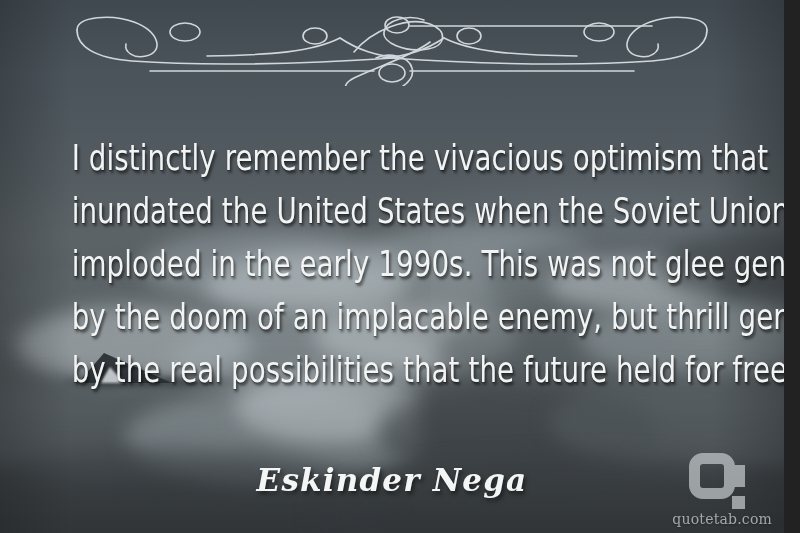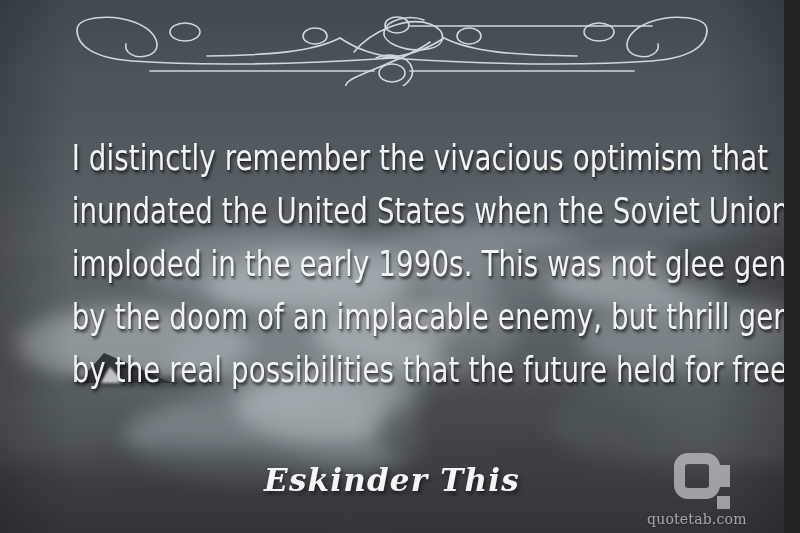--- a/index.html
+++ b/index.html
@@ -116,23 +116,23 @@
     font-family:"DejaVu Serif","Liberation Serif",serif;
     font-style:italic;
     font-weight:bold;
     font-size:31px;
     letter-spacing:1.2px;
     text-shadow:2px 3px 4px rgba(0,0,0,.5);
   }
 
   
   .wm{
-    position:absolute;right:27px;bottom:6px;
+    position:absolute;right:12px;bottom:6px;
     width:110px;
-    text-align:left;
+    text-align:right;
     opacity:.78;
   }
   .wm-mark{
     width:56px;height:56px;margin:0 auto 2px;
     position:relative;
   }
   .wm-ring{
     position:absolute;left:0;top:0;width:46px;height:46px;
     border:11px solid #b9bfc1;
     border-radius:14px;
@@ -233,21 +233,21 @@
   </div>
 
   <div class="quote">
     <span class="qline">I distinctly remember the vivacious optimism that</span>
     <span class="qline">inundated the United States when the Soviet Union</span>
     <span class="qline">imploded in the early 1990s. This was not glee generated</span>
     <span class="qline">by the doom of an implacable enemy, but thrill germinated</span>
     <span class="qline">by the real possibilities that the future held for freedom.</span>
   </div>
 
-  <div class="author">Eskinder This</div>
+  <div class="author">Eskinder Nega</div>
 
   <div class="wm">
     <div class="wm-mark">
       <div class="wm-ring"></div>
       <div class="wm-stem"></div>
       <div class="wm-dot"></div>
     </div>
     <div class="wm-text">quotetab.com</div>
   </div>
 

